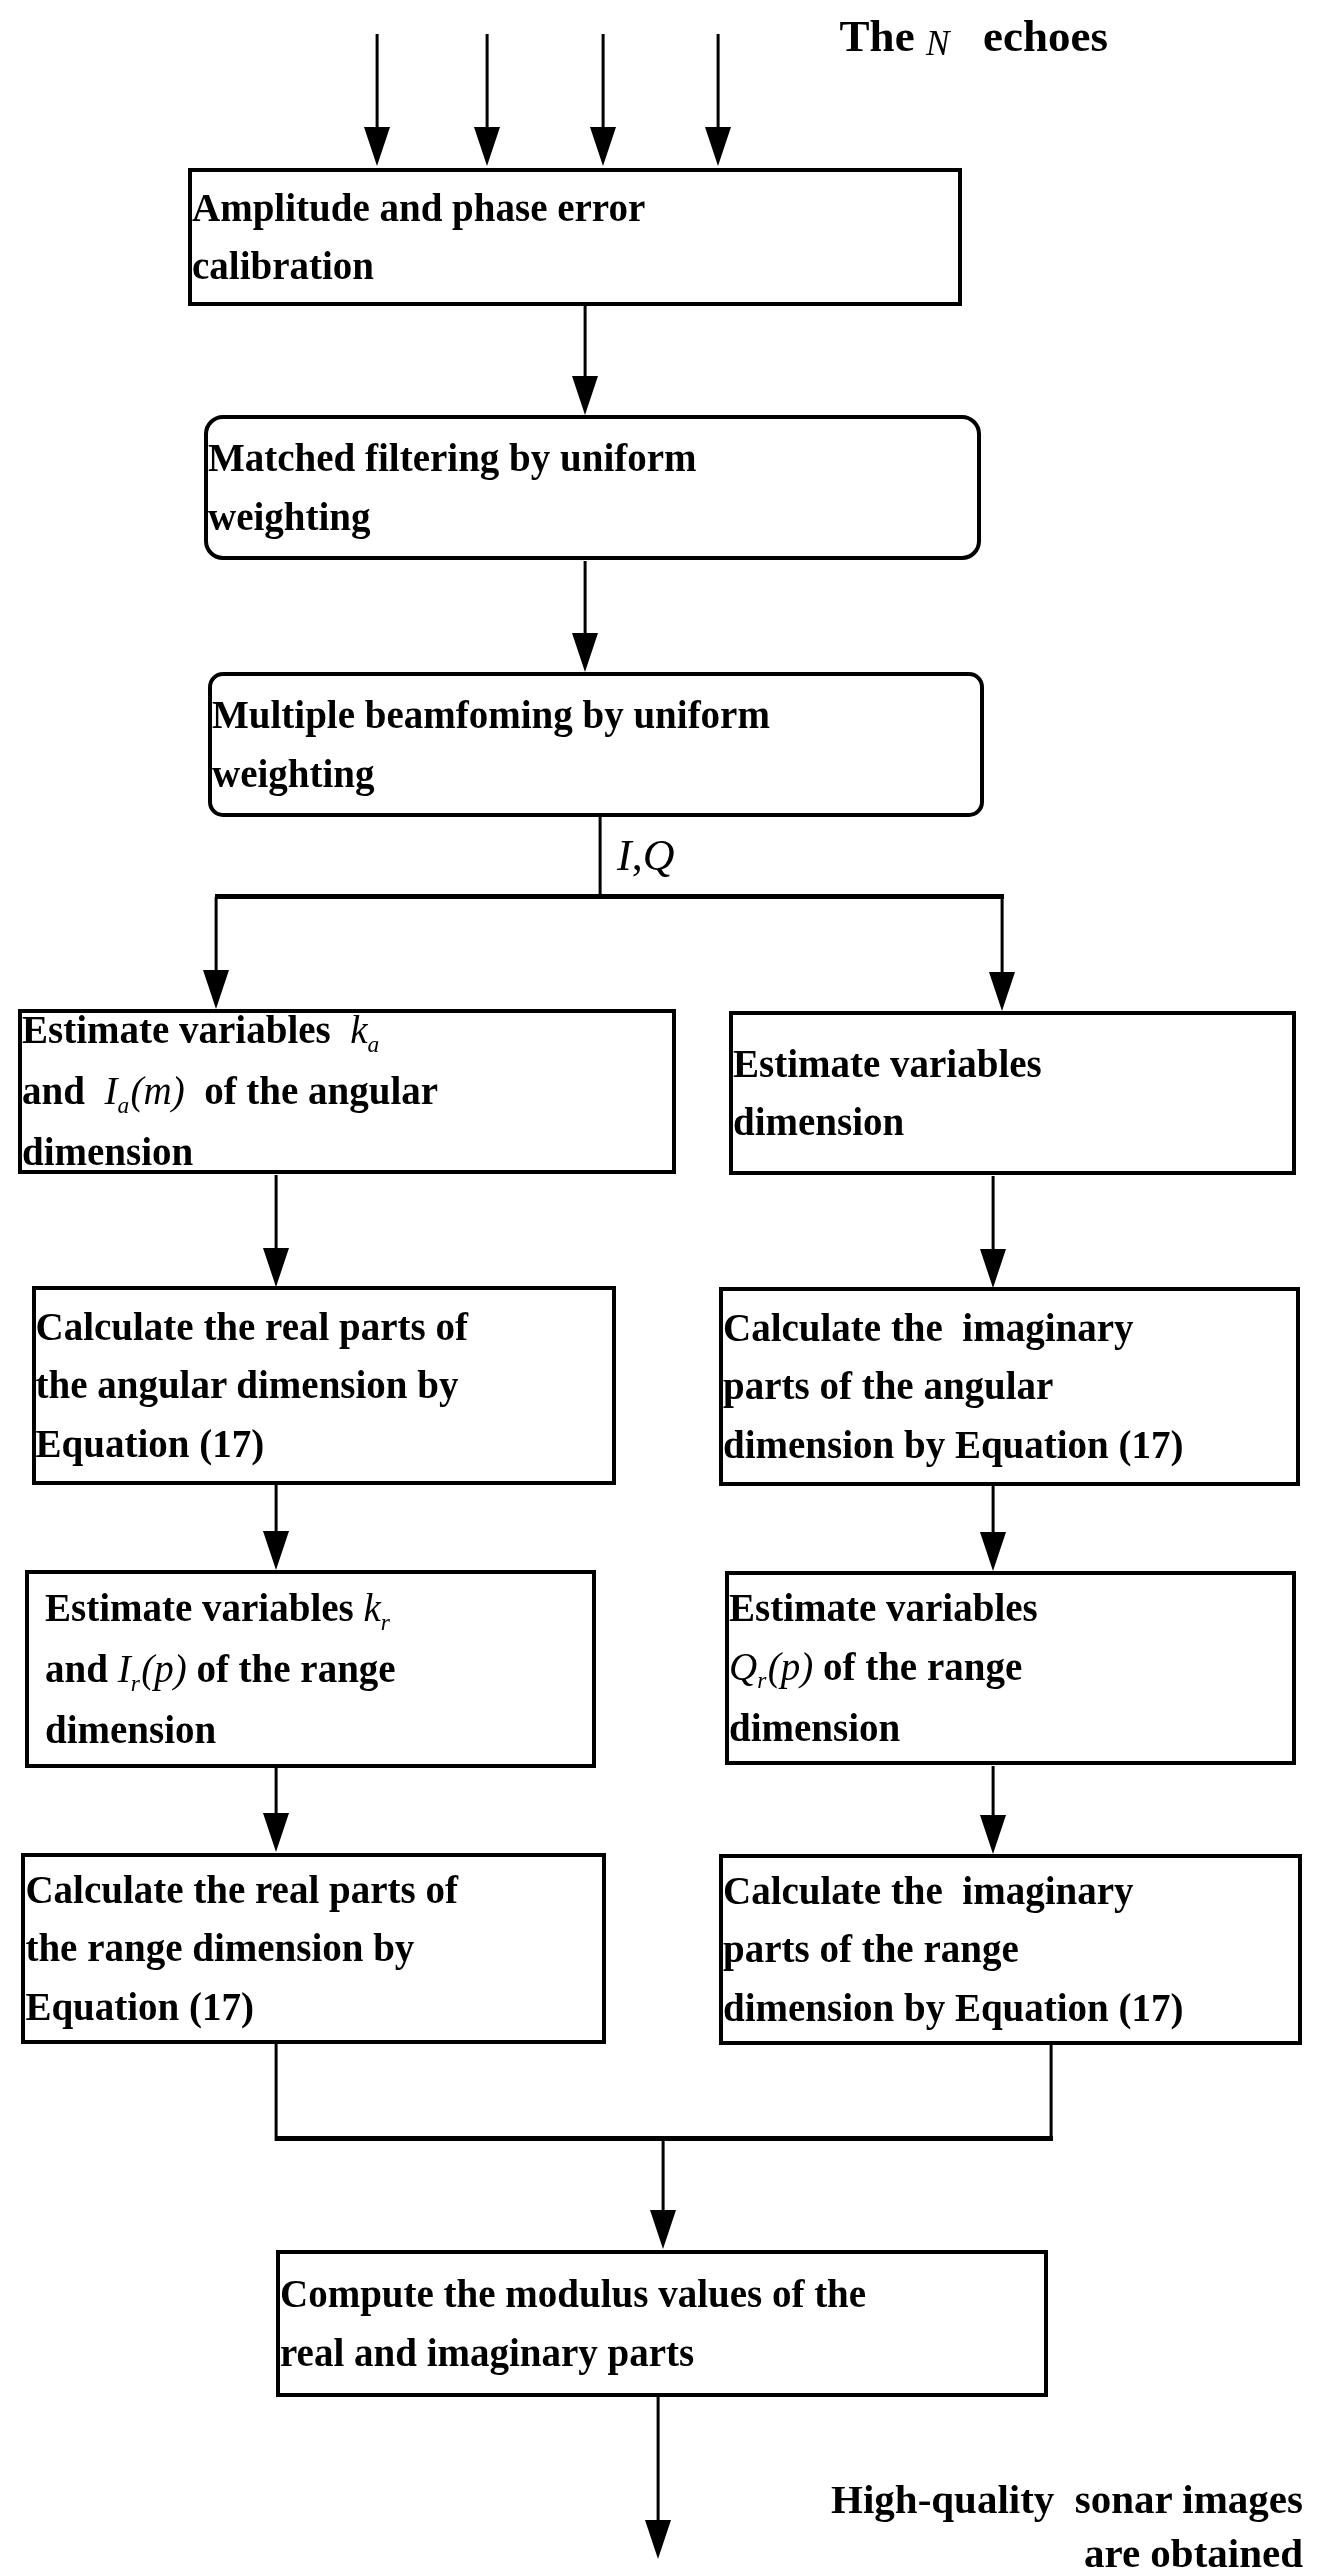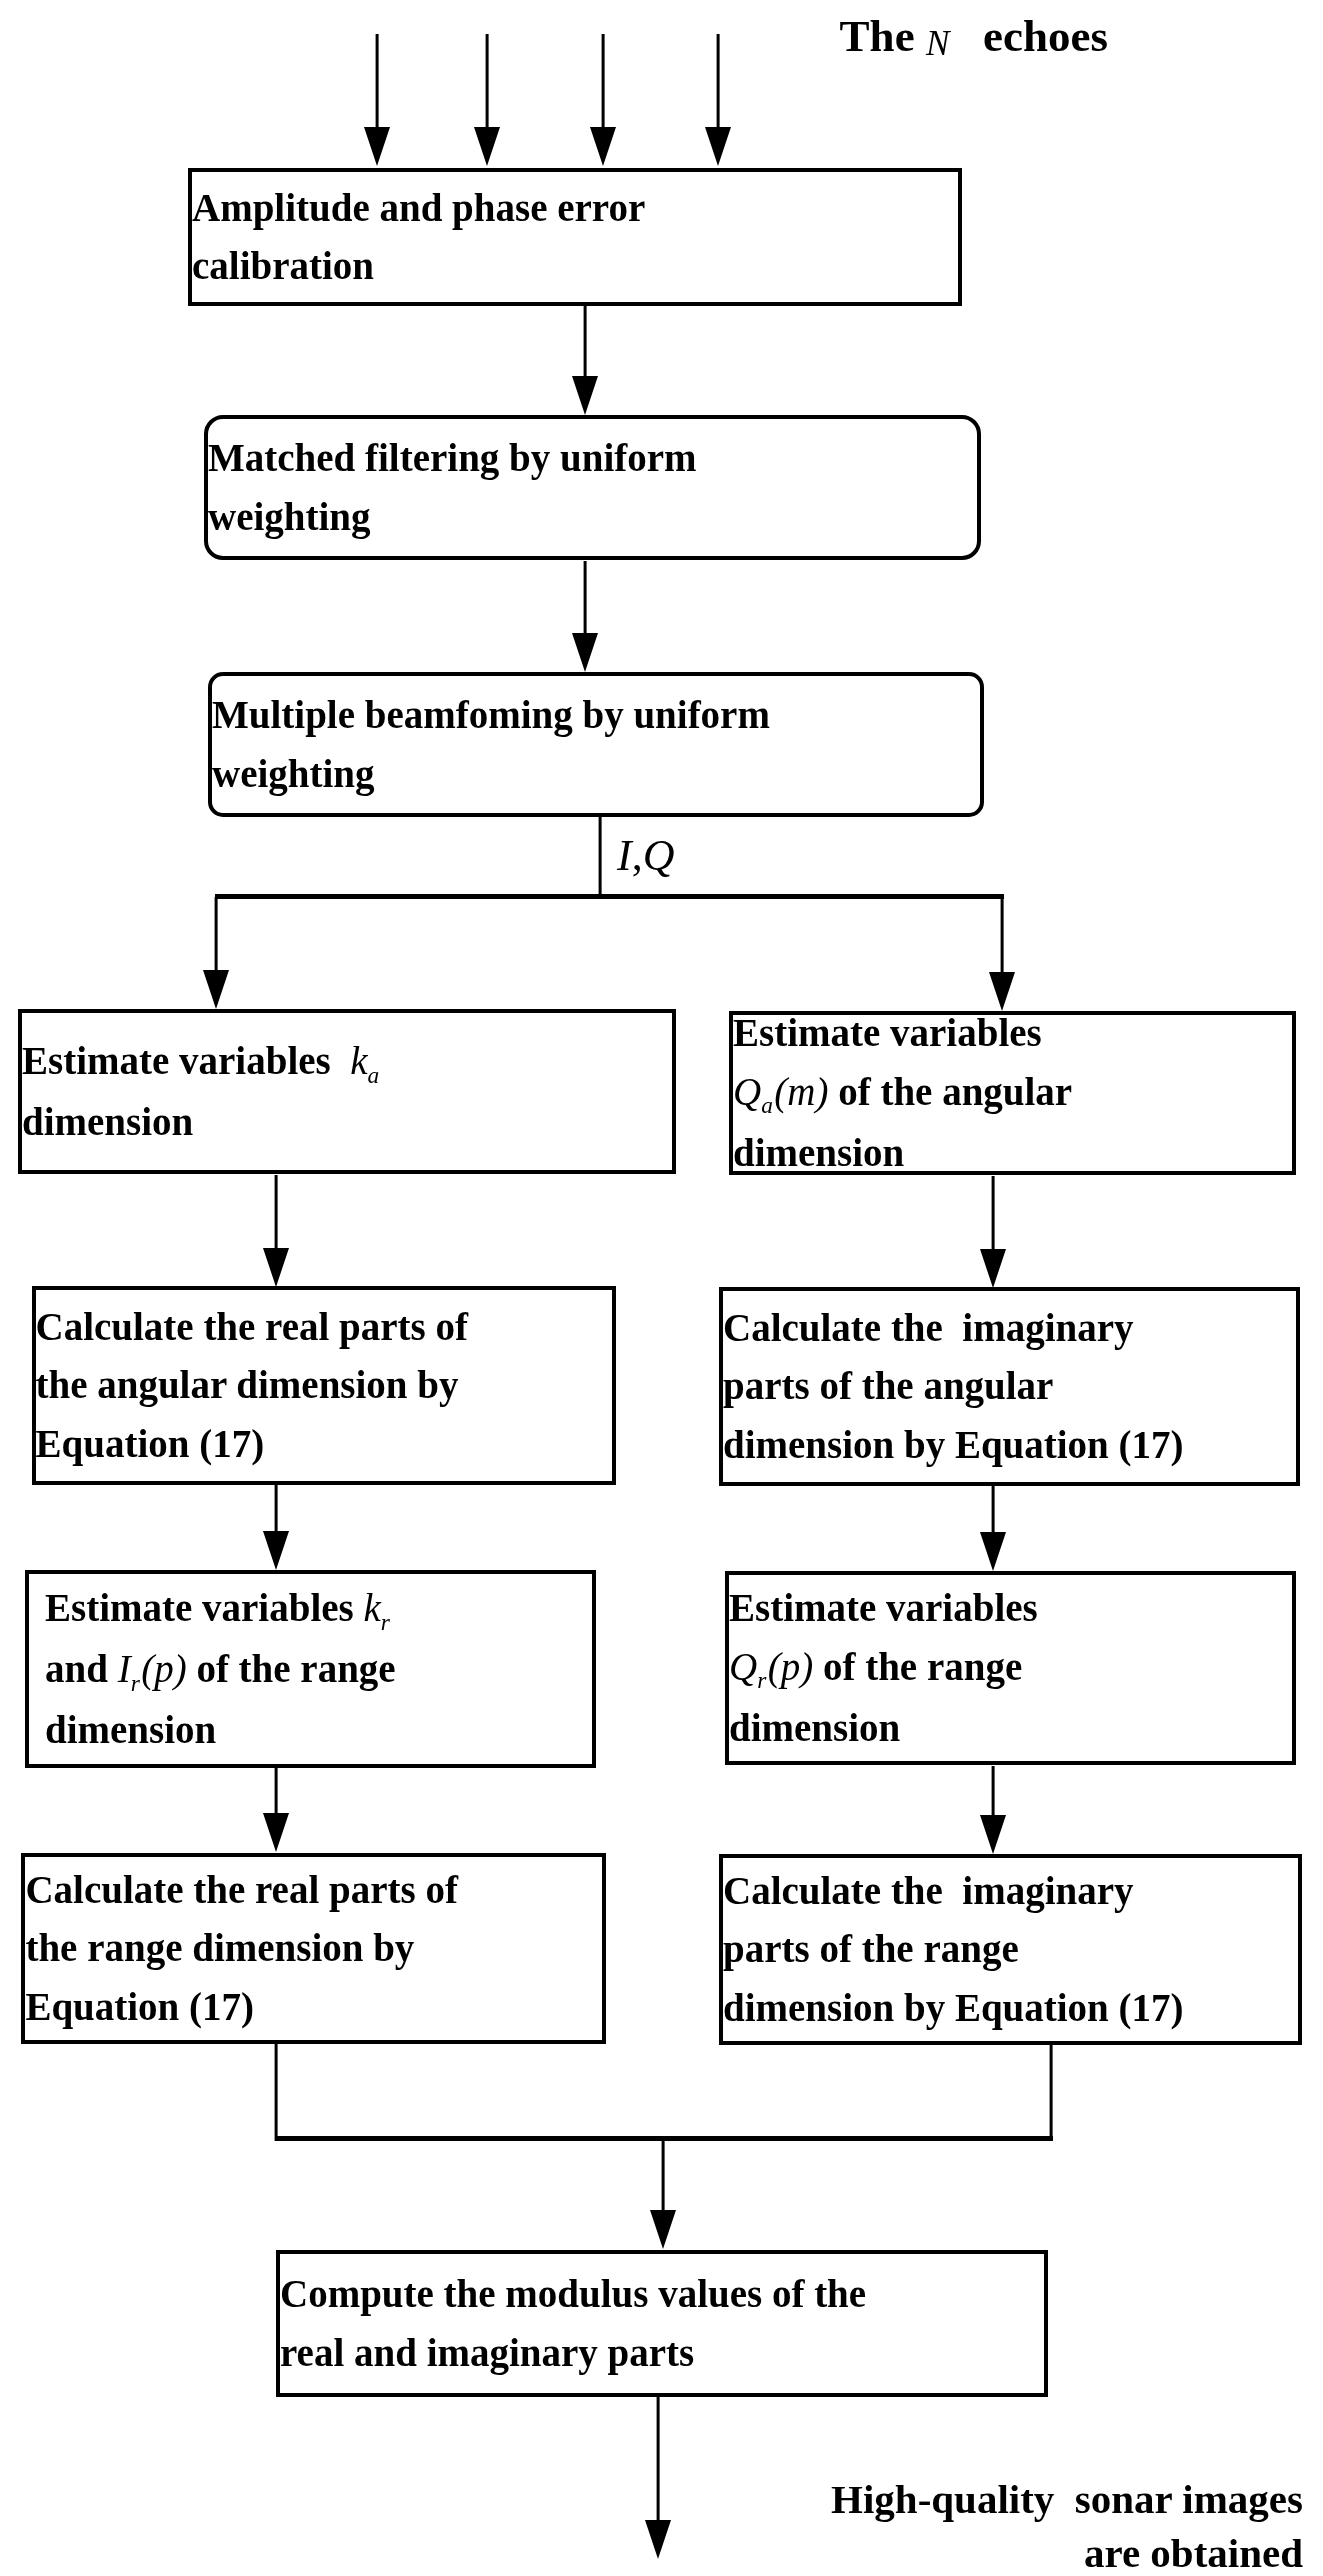--- a/index.html
+++ b/index.html
@@ -112,24 +112,24 @@
   <div class="vline" style="left:600px; top:817px; height:82px;"></div>
   <div id="iq-label" style="left:617px; top:830px;"><span class="mvar">I</span>,<span class="mvar">Q</span></div>
 
   <div class="hline" style="left:215px; top:894px; width:789px;"></div>
   <div class="vline" style="left:216px; top:897px; height:73px;"></div>
   <div class="ahead" style="left:216px; top:970px;"></div>
   <div class="vline" style="left:1002px; top:897px; height:75px;"></div>
   <div class="ahead" style="left:1002px; top:972px;"></div>
 
   <div class="box" style="left:18px; top:1009px; width:658px; height:165px;">
-    <div class="box-text"><div>Estimate variables  <span class="mvar">k</span><span class="msub">a</span></div><div>dimension</div></div>
+    <div class="box-text"><div>Estimate variables  <span class="mvar">k</span><span class="msub">a</span></div><div>and  <span class="mvar">I</span><span class="msub">a</span><span class="mvar">(m)</span>  of the angular</div><div>dimension</div></div>
   </div>
   <div class="box" style="left:729px; top:1011px; width:567px; height:164px;">
-    <div class="box-text"><div>Estimate variables</div><div><span class="mvar">Q</span><span class="msub">a</span><span class="mvar">(m)</span> of the angular</div><div>dimension</div></div>
+    <div class="box-text"><div>Estimate variables</div><div>dimension</div></div>
   </div>
 
   <div class="vline" style="left:276px; top:1175px; height:73px;"></div>
   <div class="ahead" style="left:276px; top:1248px;"></div>
   <div class="vline" style="left:993px; top:1176px; height:73px;"></div>
   <div class="ahead" style="left:993px; top:1249px;"></div>
 
   <div class="box" style="left:31.5px; top:1286px; width:584px; height:199px;">
     <div class="box-text">Calculate the real parts of
 the angular dimension by

